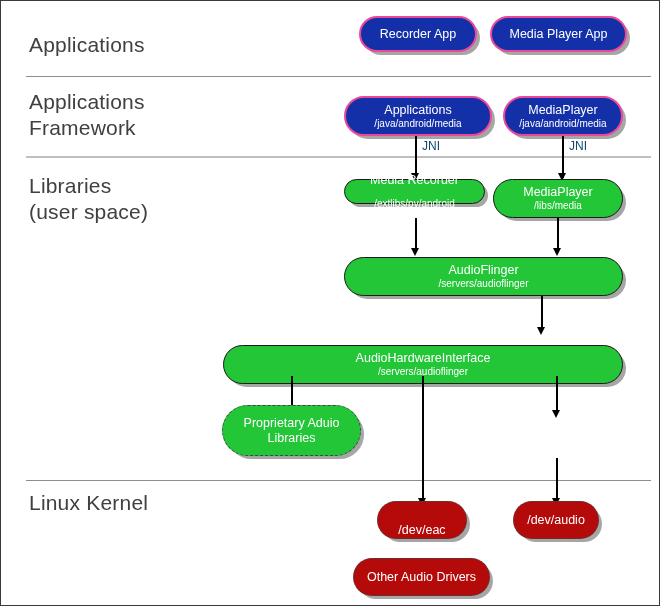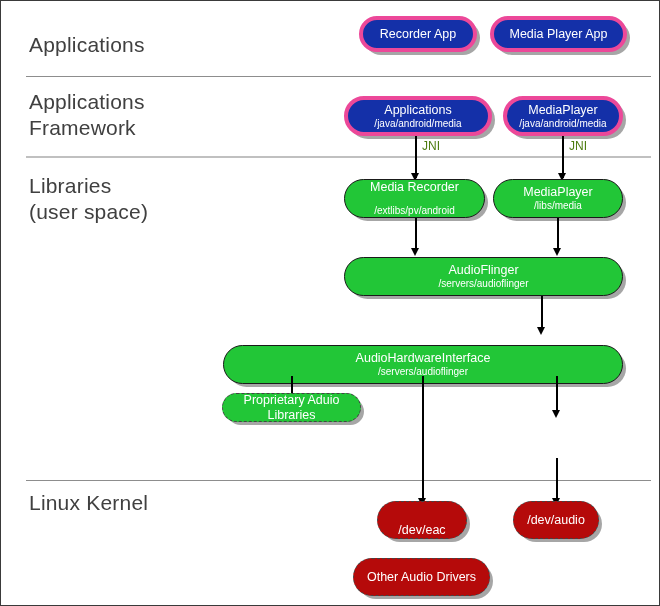--- a/index.html
+++ b/index.html
@@ -56,21 +56,21 @@
     line-height: 15px;
     white-space: nowrap;
   }
   .node .sub {
     font-size: 10px;
     line-height: 12px;
     white-space: nowrap;
   }
   .node.two-line .title { font-size: 12.5px; }
 
-  .node.blue  { background: #1430a8; border: 4px solid #ec4899; }
+  .node.blue  { background: #1430a8; border: 2px solid #ec4899; }
   .node.green { background: #22c637; border: 1px solid #1a1a1a; }
   .node.red   { background: #b50a0a; border: 1px solid #1a1a1a; }
 
   .node.dashed { border-style: dashed; border-color: #444444; border-width: 1.5px; }
 
   
   .vline {
     position: absolute;
     width: 1.5px;
     background: #000000;
@@ -79,21 +79,21 @@
     position: absolute;
     width: 0;
     height: 0;
     border-left: 4.5px solid transparent;
     border-right: 4.5px solid transparent;
     border-top: 8px solid #000000;
   }
   .edge-label {
     position: absolute;
     font-size: 12px;
-    color: #4d7c0f;
+    color: #0c4a6e;
     font-family: "Liberation Sans", sans-serif;
     white-space: nowrap;
   }
 </style>
 </head>
 <body>
 
 <div id="diagram">
 
   <div class="divider" style="left:25px; top:75px; width:625px;"></div>
@@ -129,21 +129,21 @@
   </div>
 
   <div class="vline" style="left:414px; top:135px; height:42px;"></div>
   <div class="arrowhead" style="left:410px; top:172px;"></div>
   <div class="edge-label" style="left:421px; top:138px;">JNI</div>
 
   <div class="vline" style="left:561px; top:135px; height:42px;"></div>
   <div class="arrowhead" style="left:557px; top:172px;"></div>
   <div class="edge-label" style="left:568px; top:138px;">JNI</div>
 
-  <div class="node green two-line" style="left:343px; top:178px; width:141px; height:39px;gap:10px;">
+  <div class="node green two-line" style="left:343px; top:178px; width:141px; height:25px;gap:10px;">
     <span class="title">Media Recorder</span>
     <span class="sub">/extlibs/pv/android</span>
   </div>
 
   <div class="node green two-line" style="left:492px; top:178px; width:130px; height:39px;">
     <span class="title">MediaPlayer</span>
     <span class="sub">/libs/media</span>
   </div>
 
   <div class="vline" style="left:414px; top:217px; height:32px;"></div>
@@ -167,21 +167,21 @@
 
   <div class="vline" style="left:290px; top:375px; height:36px;"></div>
   <div class="arrowhead" style="left:286px; top:409px;"></div>
 
   <div class="vline" style="left:421px; top:375px; height:124px;"></div>
   <div class="arrowhead" style="left:417px; top:497px;"></div>
 
   <div class="vline" style="left:555px; top:375px; height:36px;"></div>
   <div class="arrowhead" style="left:551px; top:409px;"></div>
 
-  <div class="node green dashed two-line" style="left:221px; top:392px; width:139px; height:29px;text-align:center;">
+  <div class="node green dashed two-line" style="left:221px; top:404px; width:139px; height:51px;text-align:center;">
     <span class="title">Proprietary Aduio</span>
     <span class="title">Libraries</span>
   </div>
 
 
   <div class="vline" style="left:555px; top:457px; height:42px;"></div>
   <div class="arrowhead" style="left:551px; top:497px;"></div>
 
   <div class="node red dashed" style="left:376px; top:500px; width:90px; height:38px;justify-content:flex-end;">
     <span class="title">/dev/eac</span>

